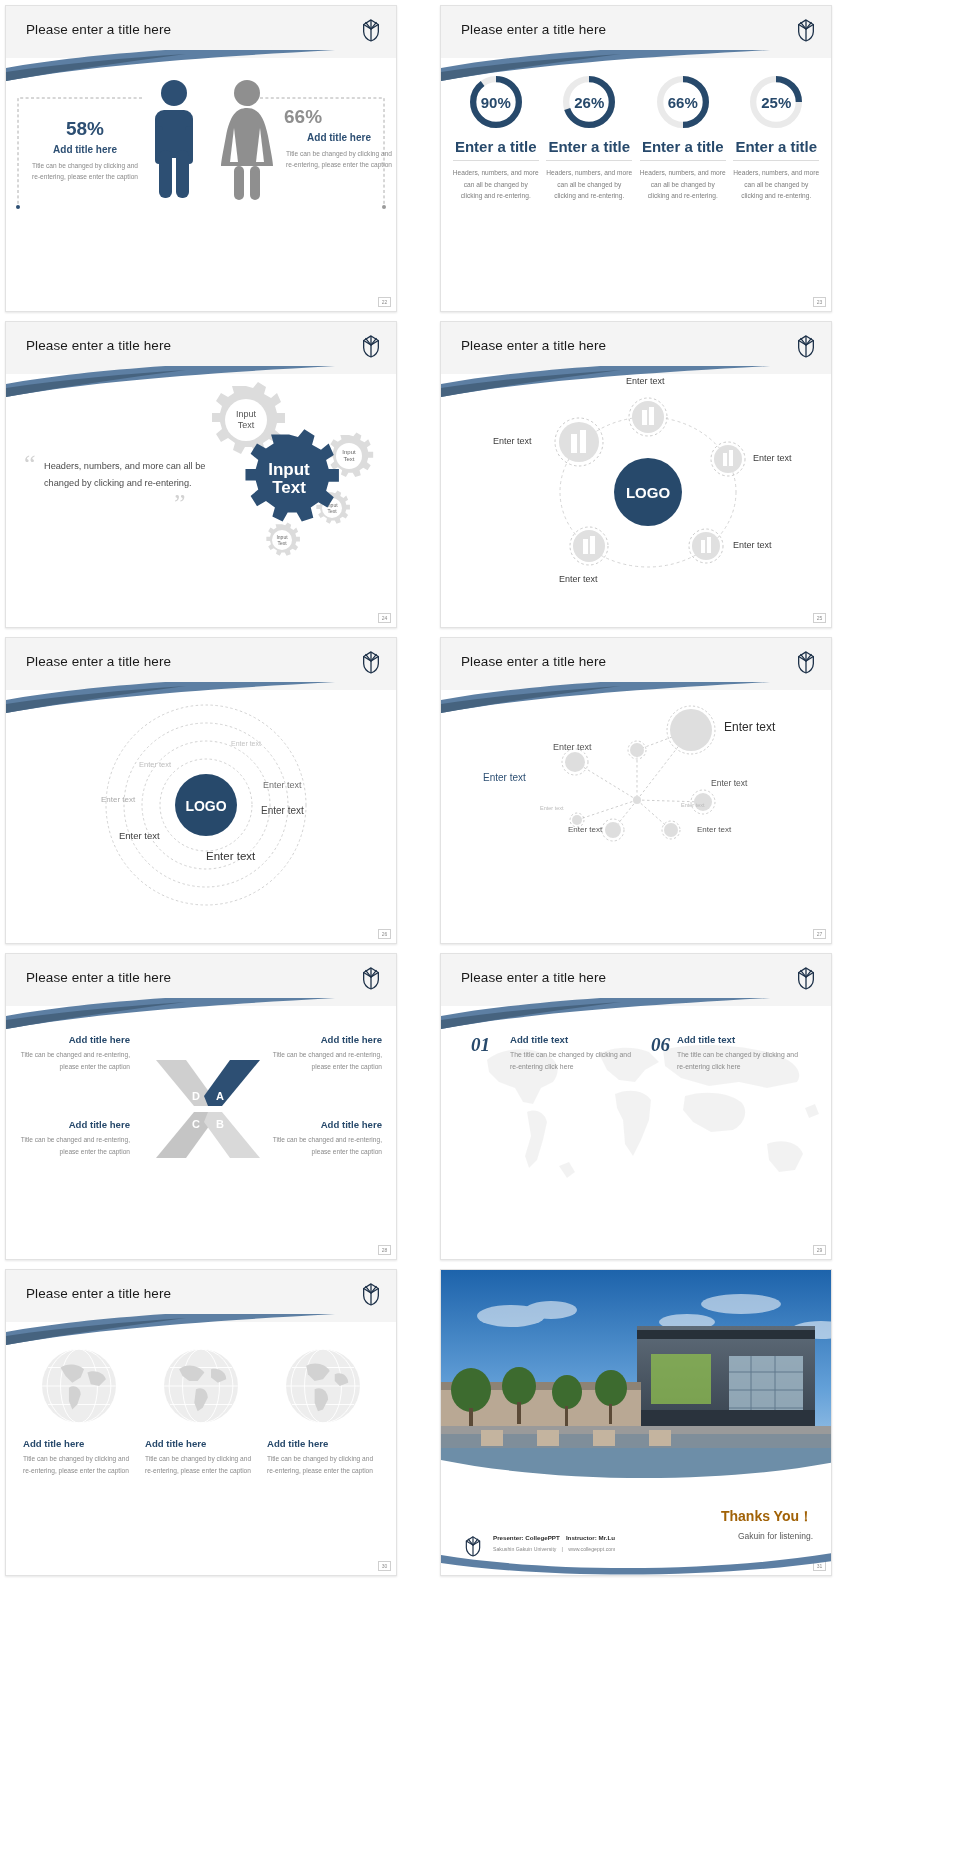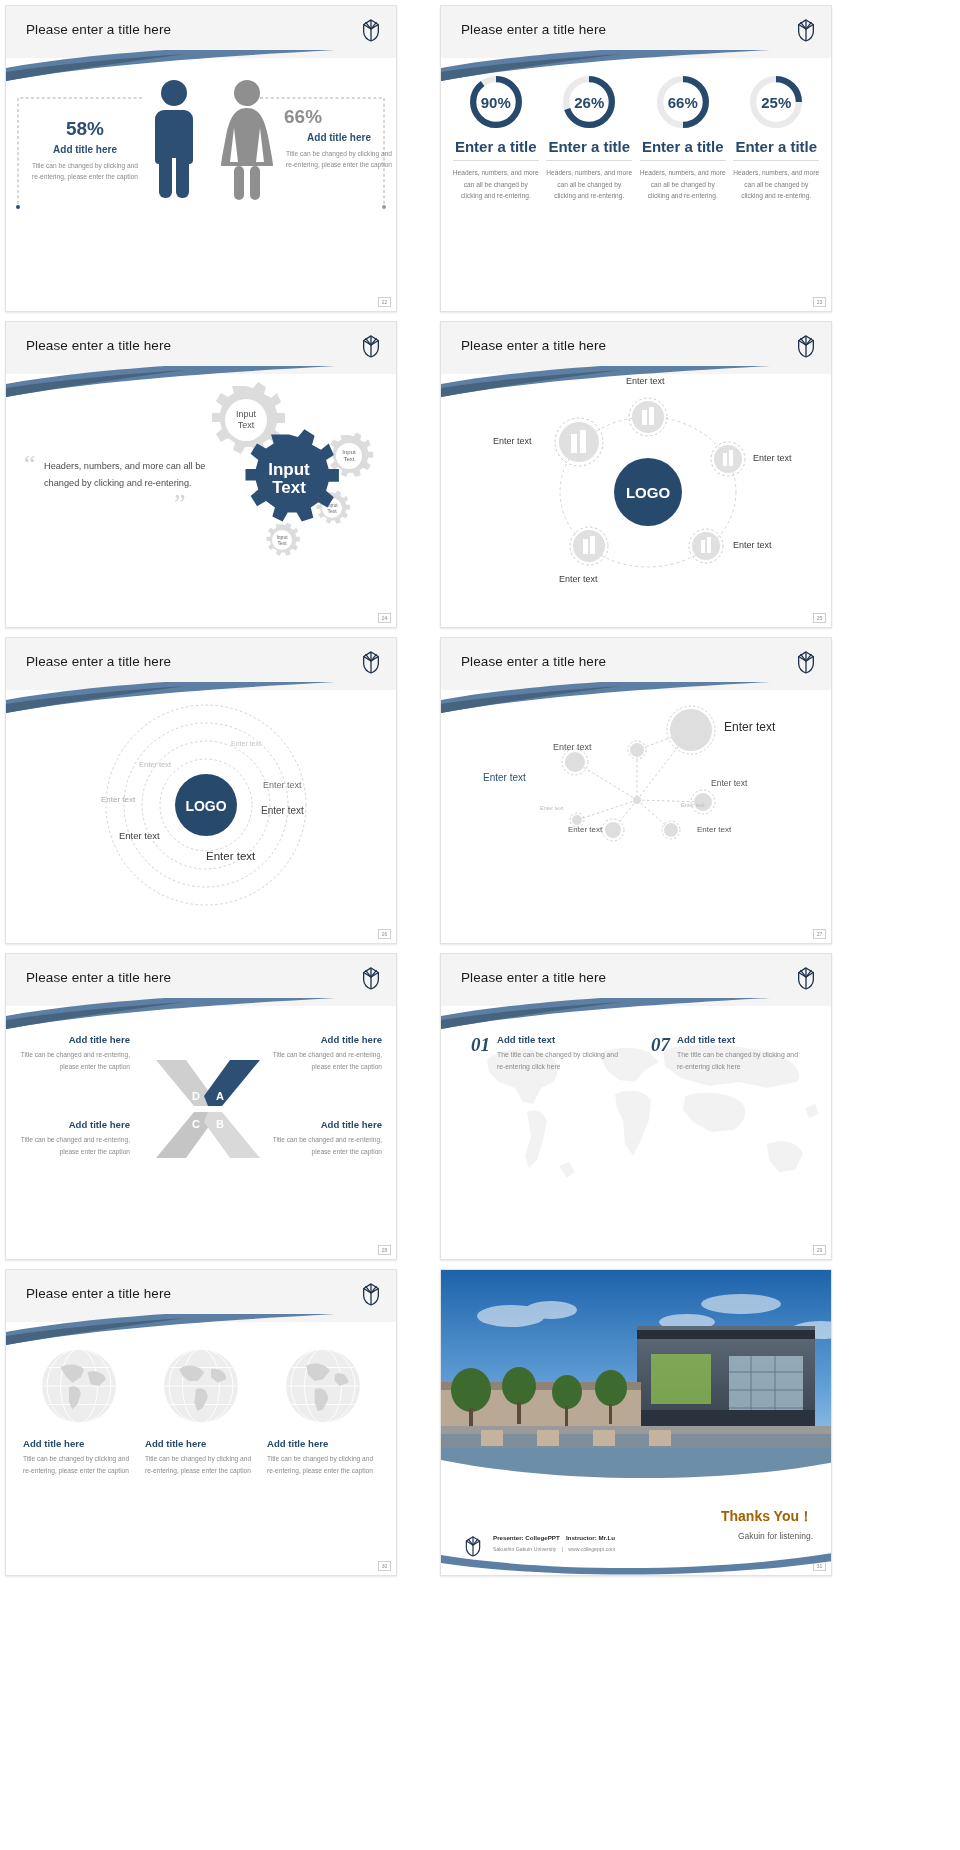--- a/index.html
+++ b/index.html
@@ -506,29 +506,29 @@
           <path d="M78 96 C86 92 96 96 98 106 L94 124 L88 144 L80 152 L76 140 L82 120 Z"></path>
           <path d="M150 38 C164 30 186 30 200 36 L210 46 L196 54 L186 66 L170 64 L158 54 Z"></path>
           <path d="M166 78 C178 72 196 74 202 84 L200 104 L192 124 L184 140 L176 128 L174 104 L168 92 Z"></path>
           <path d="M214 34 C242 26 286 28 318 36 C342 42 356 54 348 66 L318 72 L290 66 L260 70 L232 62 L216 50 Z"></path>
           <path d="M236 80 C254 74 280 76 292 86 C300 94 296 108 284 114 L262 116 L244 106 L234 94 Z"></path>
           <path d="M318 128 C332 122 350 126 354 138 L346 154 L330 156 L320 144 Z"></path>
           <path d="M110 150 L120 146 L126 156 L118 162 Z"></path>
           <path d="M356 92 L366 88 L370 98 L360 102 Z"></path>
         </g>
       </svg>
-      <div style="position:absolute;left:30px;top:28px;display:flex;gap:7px">
+      <div style="position:absolute;left:30px;top:28px;display:flex;gap:20px">
         <div class="num01">01</div>
         <div style="width:124px">
           <div class="mt">Add title text</div>
           <div class="mc">The title can be changed by clicking and re-entering click here</div>
         </div>
       </div>
       <div style="position:absolute;left:210px;top:28px;display:flex;gap:7px">
-        <div class="num01">07</div>
+        <div class="num01">06</div>
         <div style="width:124px">
           <div class="mt">Add title text</div>
           <div class="mc">The title can be changed by clicking and re-entering click here</div>
         </div>
       </div>
     </div>
     <div class="pnum">29</div>
   </div>
 
   <div class="slide">

